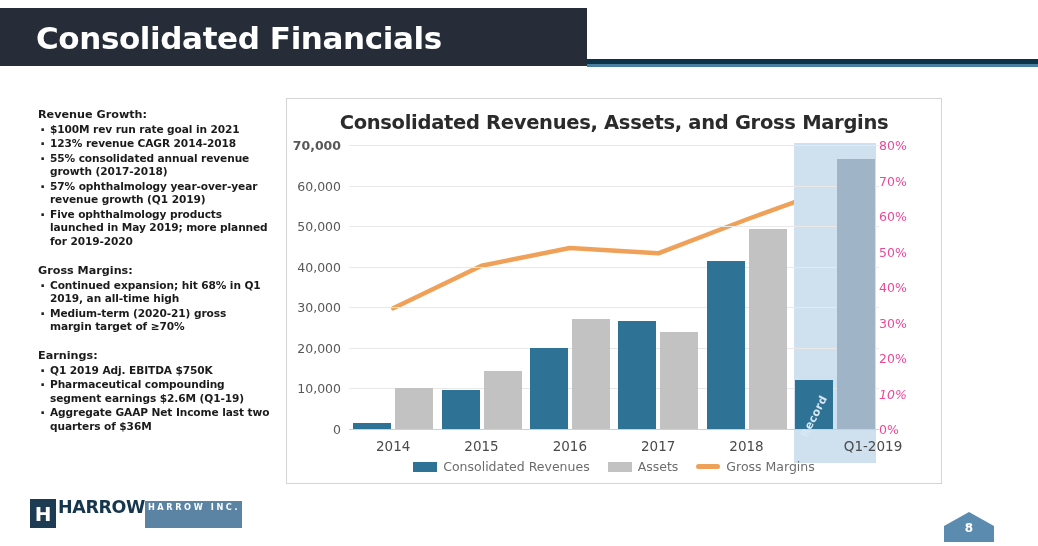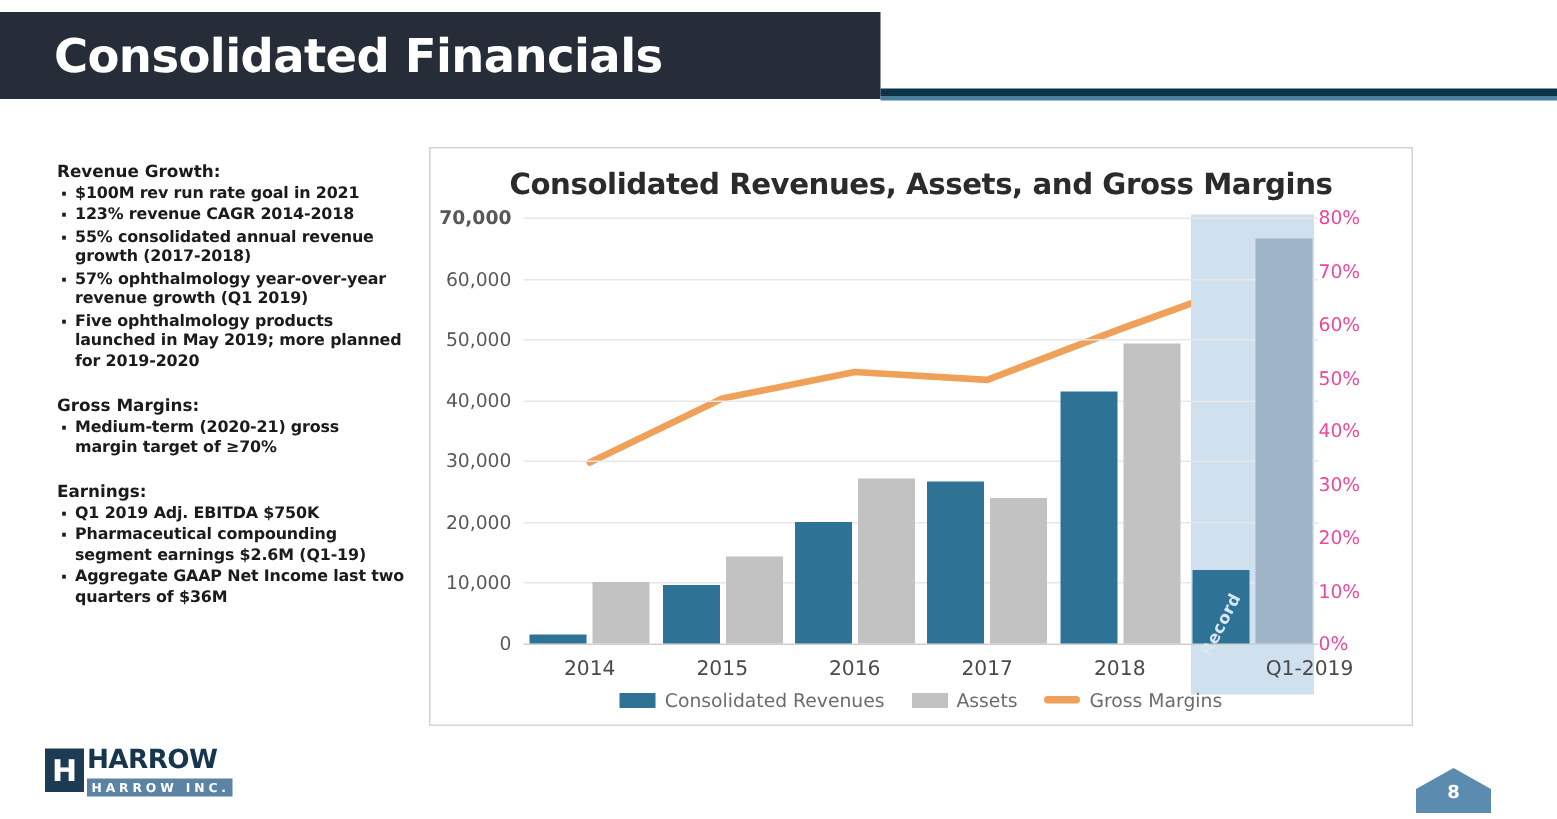--- a/index.html
+++ b/index.html
@@ -214,21 +214,21 @@
   #logo-mark::after {
     content: "H";
     position: absolute;
     left: 50%; top: 50%;
     transform: translate(-50%, -52%);
     color: #ffffff;
     font-size: 20px;
     font-weight: bold;
     font-family: "DejaVu Sans", sans-serif;
   }
-  #logo-words { display: flex; flex-direction: column; }
+  #logo-words { display: flex; flex-direction: row; }
   #logo-name {
     font-size: 17.5px;
     font-weight: bold;
     color: #16364d;
     letter-spacing: -0.4px;
     line-height: 1;
     font-family: "DejaVu Sans", sans-serif;
   }
   #logo-sub {
     margin-top: 2px;
@@ -272,20 +272,21 @@
     <ul class="bullets">
       <li>$100M rev run rate goal in 2021</li>
       <li>123% revenue CAGR 2014-2018</li>
       <li>55% consolidated annual revenue growth (2017-2018)</li>
       <li>57% ophthalmology year-over-year revenue growth (Q1 2019)</li>
       <li>Five ophthalmology products launched in May 2019; more planned for 2019-2020</li>
     </ul>
     <div class="sec-gap"></div>
     <div class="sec-head">Gross Margins:</div>
     <ul class="bullets">
+      <li>Continued expansion; hit 68% in Q1 2019, an all-time high</li>
       <li>Medium-term (2020-21) gross margin target of ≥70%</li>
     </ul>
     <div class="sec-gap"></div>
     <div class="sec-head">Earnings:</div>
     <ul class="bullets">
       <li>Q1 2019 Adj. EBITDA $750K</li>
       <li>Pharmaceutical compounding segment earnings $2.6M (Q1-19)</li>
       <li>Aggregate GAAP Net Income last two quarters of $36M</li>
     </ul>
   </div>
@@ -307,21 +308,21 @@
       <div class="ytick" style="top: 162.286px;">30,000</div>
       <div class="gridline" style="top: 121.714px;"></div>
       <div class="ytick" style="top: 121.714px;">40,000</div>
       <div class="gridline" style="top: 81.1429px;"></div>
       <div class="ytick" style="top: 81.1429px;">50,000</div>
       <div class="gridline" style="top: 40.5714px;"></div>
       <div class="ytick" style="top: 40.5714px;">60,000</div>
       <div class="gridline" style="top: 0px;"></div>
       <div class="ytick" style="top: 0px; font-weight: bold;">70,000</div>
       <div class="ytick2" style="top: 284px;">0%</div>
-      <div class="ytick2" style="top: 248.5px;">10%</div>
+      <div class="ytick2" style="top: 248.5px; font-style: italic;">10%</div>
       <div class="ytick2" style="top: 213px;">20%</div>
       <div class="ytick2" style="top: 177.5px;">30%</div>
       <div class="ytick2" style="top: 142px;">40%</div>
       <div class="ytick2" style="top: 106.5px;">50%</div>
       <div class="ytick2" style="top: 71px;">60%</div>
       <div class="ytick2" style="top: 35.5px;">70%</div>
       <div class="ytick2" style="top: 0px;">80%</div>
       <div class="bar rev" style="left: 4.16667px; width: 38px; height: 6.08571px;"></div>
       <div class="bar ast" style="left: 46.1667px; width: 38px; height: 40.9771px;"></div>
       <div class="xlabel" style="left: 44.1667px;">2014</div>

